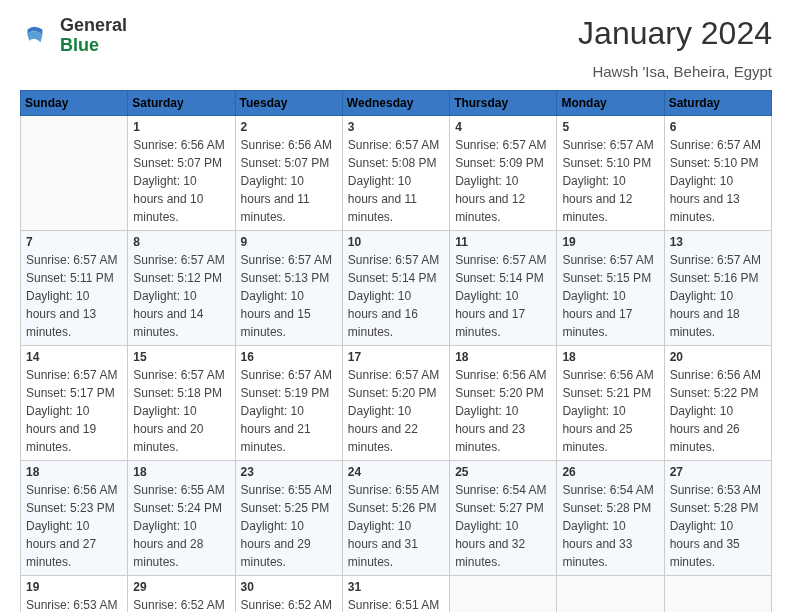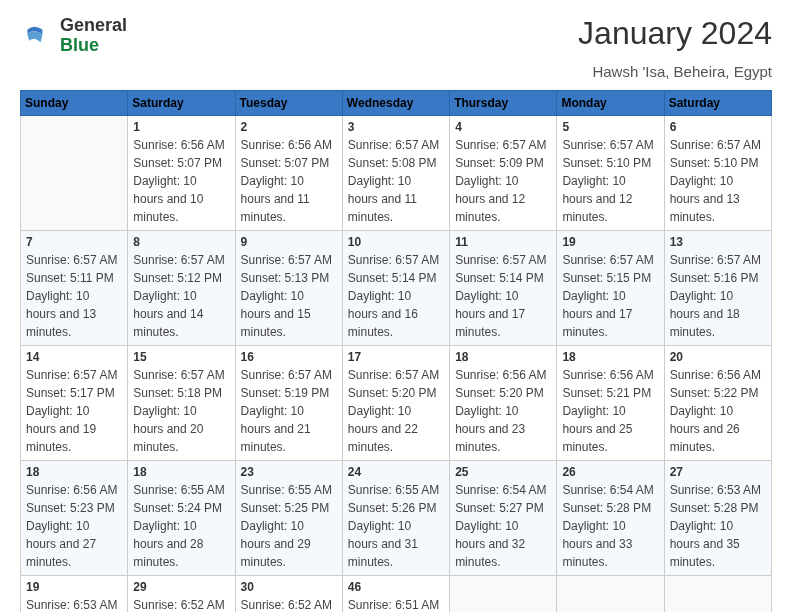--- a/index.html
+++ b/index.html
@@ -254,21 +254,21 @@
           </td>
           <td>
             <span class="day-number">29</span>
             <div class="day-info">Sunrise: 6:52 AM<br>Sunset: 5:30 PM<br>Daylight: 10 hours and 37 minutes.</div>
           </td>
           <td>
             <span class="day-number">30</span>
             <div class="day-info">Sunrise: 6:52 AM<br>Sunset: 5:31 PM<br>Daylight: 10 hours and 39 minutes.</div>
           </td>
           <td>
-            <span class="day-number">46</span>
+            <span class="day-number">31</span>
             <div class="day-info">Sunrise: 6:51 AM<br>Sunset: 5:32 PM<br>Daylight: 10 hours and 40 minutes.</div>
           </td>
           <td class="empty-cell"></td>
           <td class="empty-cell"></td>
           <td class="empty-cell"></td>
         </tr>
       </tbody>
   </table>
 </div>
 

